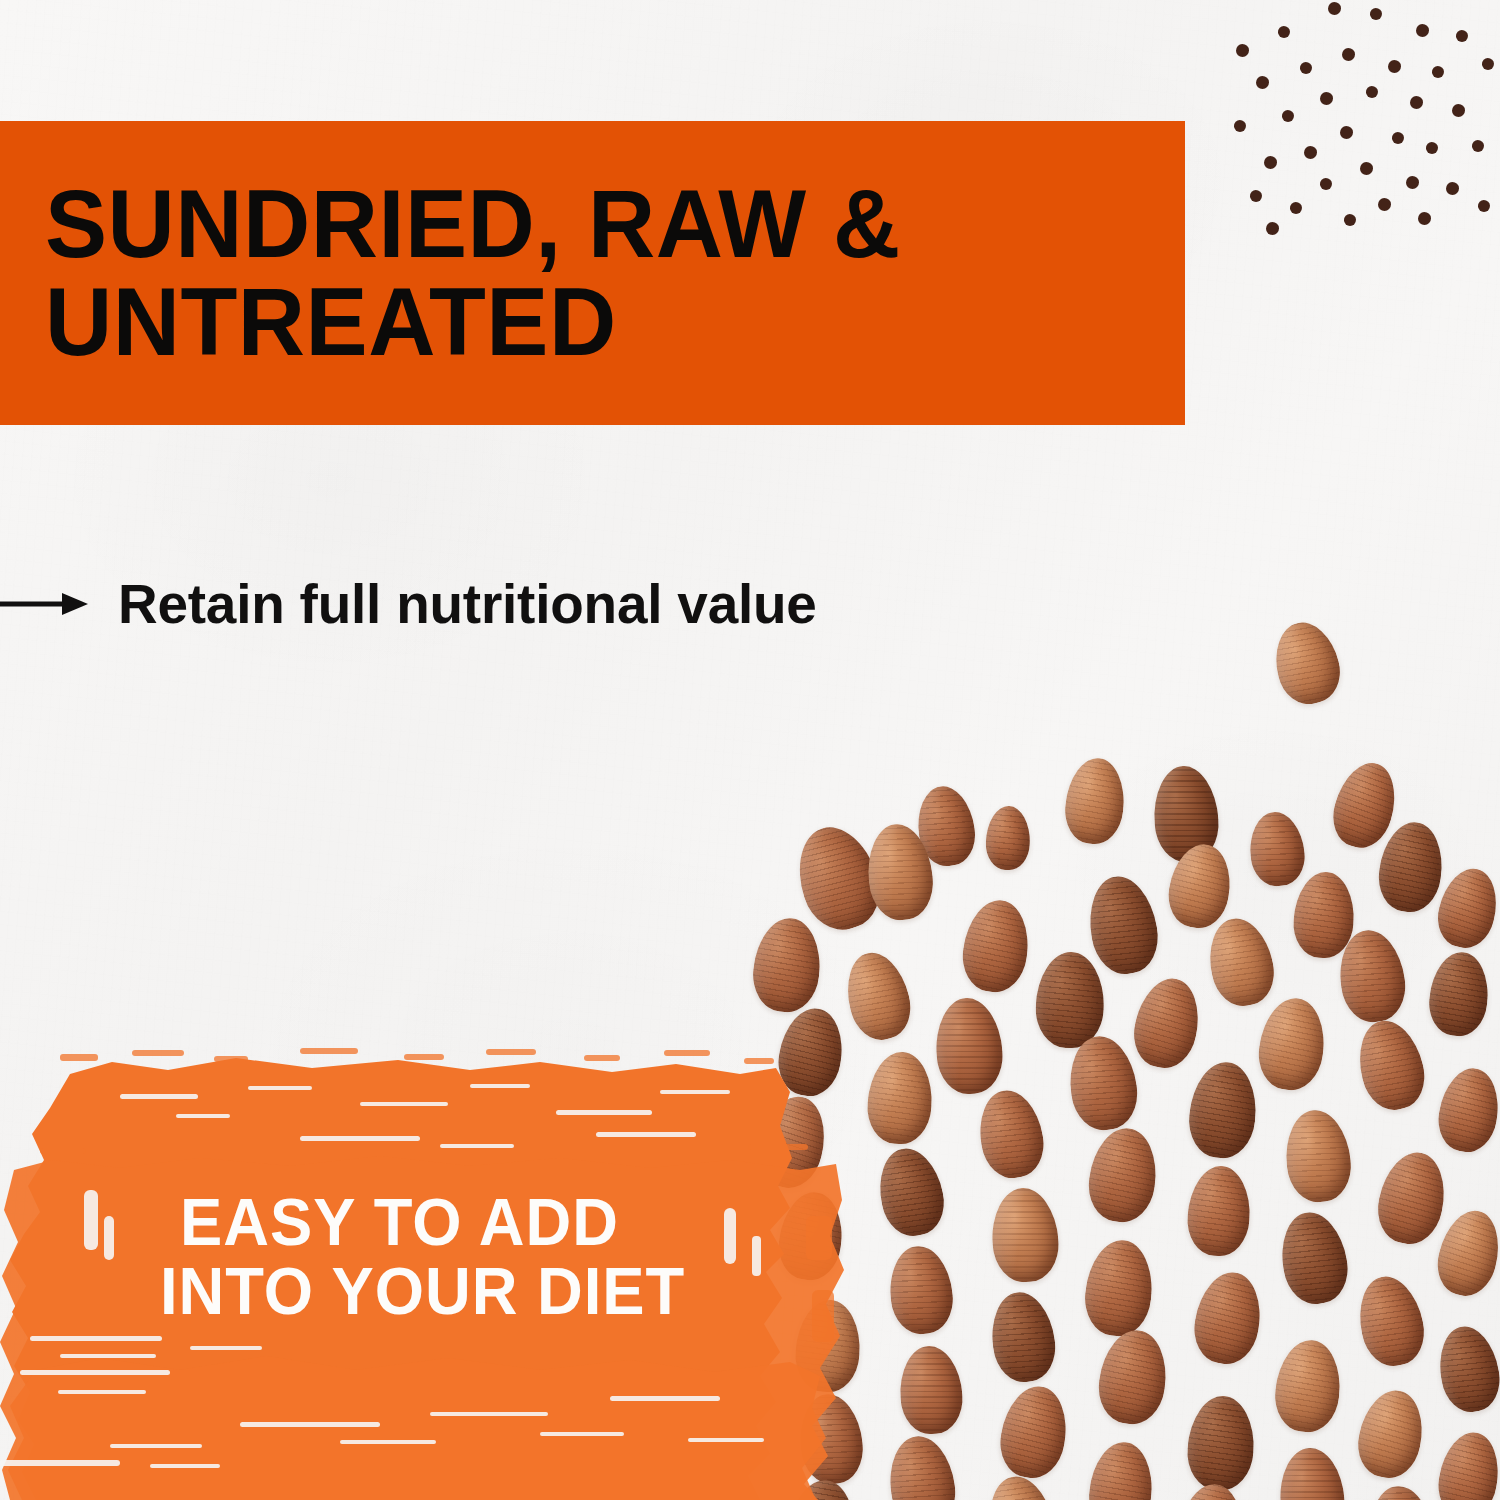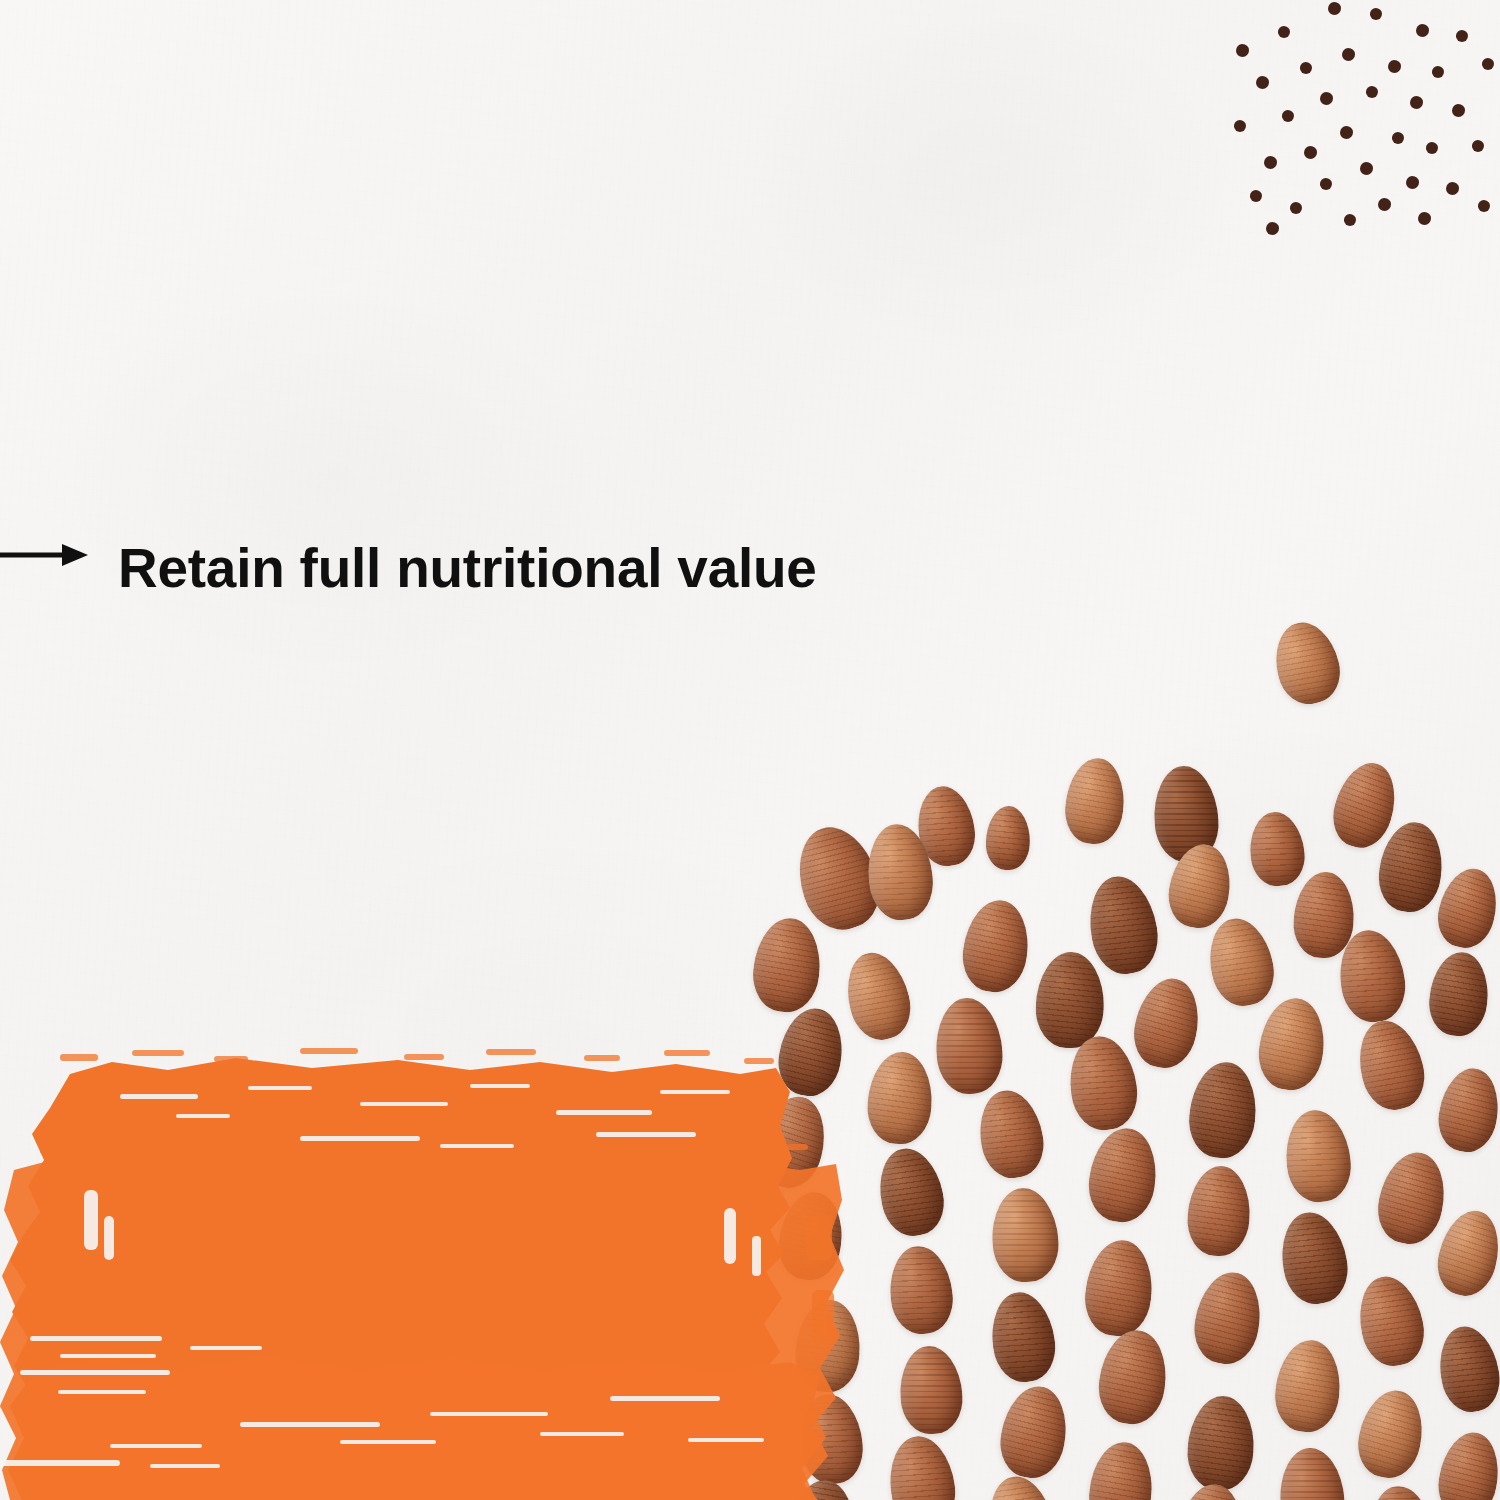--- a/index.html
+++ b/index.html
@@ -81,20 +81,21 @@
   .bullets {
     position: absolute;
     left: 0;
     top: 540px;
     width: 1000px;
   }
   .bullet-row {
     position: relative;
     height: 128px;
     display: flex;
+    align-items: center;
   }
   .arrow-icon {
     position: absolute;
     left: 0;
     width: 90px;
     height: 30px;
     display: block;
   }
   .bullet-text {
     margin-left: 118px;
@@ -228,20 +229,24 @@
       <div class="dot" style="left: 30px; top: 190px; width: 12px; height: 12px; background: rgb(67, 35, 24);"></div>
       <div class="dot" style="left: 226px; top: 182px; width: 13px; height: 13px; background: rgb(67, 35, 24);"></div>
       <div class="dot" style="left: 70px; top: 202px; width: 12px; height: 12px; background: rgb(67, 35, 24);"></div>
       <div class="dot" style="left: 158px; top: 198px; width: 13px; height: 13px; background: rgb(67, 35, 24);"></div>
       <div class="dot" style="left: 124px; top: 214px; width: 12px; height: 12px; background: rgb(67, 35, 24);"></div>
       <div class="dot" style="left: 198px; top: 212px; width: 13px; height: 13px; background: rgb(67, 35, 24);"></div>
       <div class="dot" style="left: 258px; top: 200px; width: 12px; height: 12px; background: rgb(67, 35, 24);"></div>
       <div class="dot" style="left: 46px; top: 222px; width: 13px; height: 13px; background: rgb(67, 35, 24);"></div>
     </div>
 
+  <div class="header-banner">
+    <div class="header-line">SUNDRIED, RAW &amp;</div>
+    <div class="header-line">UNTREATED</div>
+  </div>
 
   <div class="almond-pile" id="almond-pile">
       <div class="almond lt" style="left: 536px; top: 22px; width: 62px; height: 82px; transform: rotate(-14deg);"></div>
       <div class="almond lt" style="left: 326px; top: 158px; width: 58px; height: 86px; transform: rotate(6deg);"></div>
       <div class="almond" style="left: 178px; top: 186px; width: 56px; height: 80px; transform: rotate(-8deg);"></div>
       <div class="almond dk" style="left: 414px; top: 166px; width: 64px; height: 96px; transform: rotate(-4deg);"></div>
       <div class="almond" style="left: 596px; top: 162px; width: 58px; height: 86px; transform: rotate(16deg);"></div>
       <div class="almond" style="left: 246px; top: 206px; width: 44px; height: 64px; transform: rotate(2deg);"></div>
       <div class="almond" style="left: 510px; top: 212px; width: 54px; height: 74px; transform: rotate(-6deg);"></div>
       <div class="almond lt" style="left: 430px; top: 244px; width: 60px; height: 84px; transform: rotate(10deg);"></div>
@@ -381,15 +386,19 @@
         <rect x="430" y="372" width="118" height="4" rx="2"></rect>
         <rect x="540" y="392" width="84" height="4" rx="2"></rect>
         <rect x="610" y="356" width="110" height="5" rx="2.5"></rect>
         <rect x="688" y="398" width="76" height="4" rx="2"></rect>
         <rect x="110" y="404" width="92" height="4" rx="2"></rect>
         <rect x="0" y="420" width="120" height="6" rx="3"></rect>
         <rect x="150" y="424" width="70" height="4" rx="2"></rect>
       </g>
     </svg>
 
+    <div class="brush-text">
+      <div class="brush-line">EASY TO ADD</div>
+      <div class="brush-line l2">INTO YOUR DIET</div>
+    </div>
   </div>
 
 </div>
 
 </body></html>

